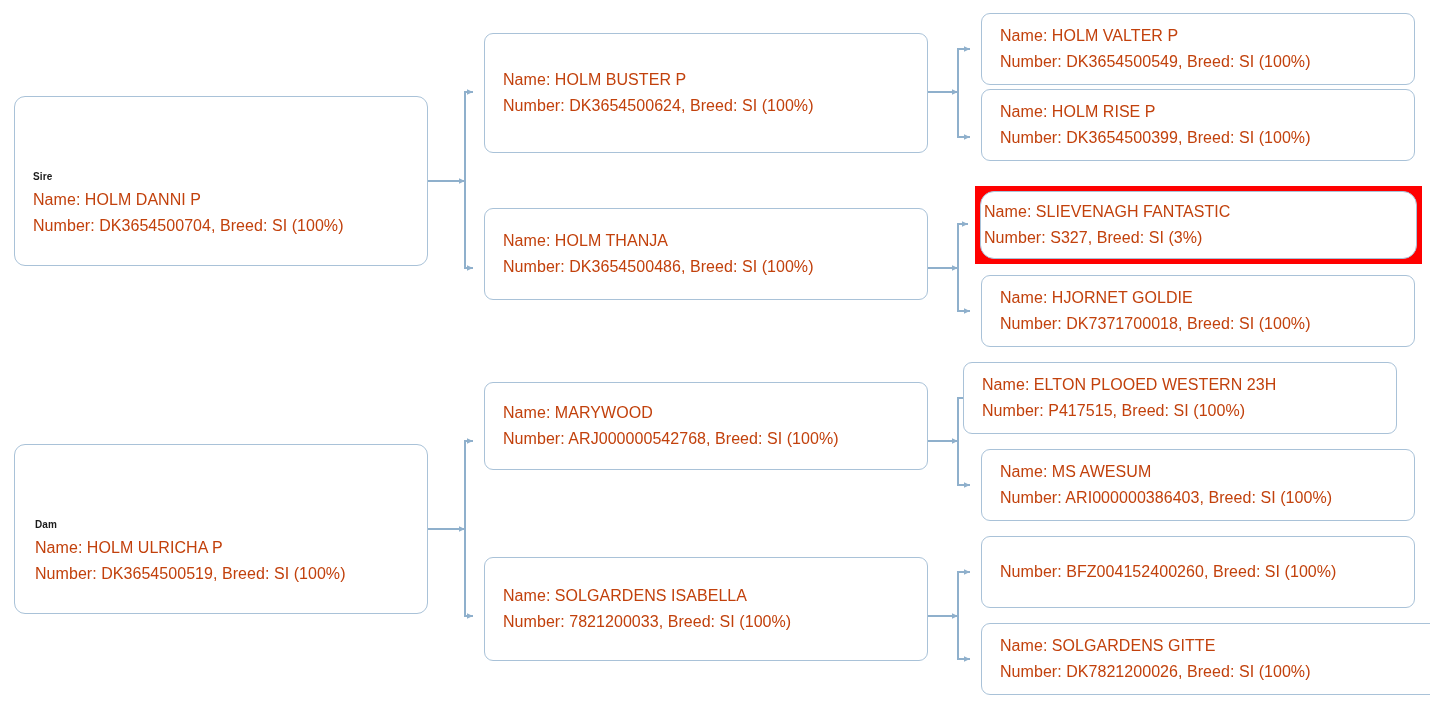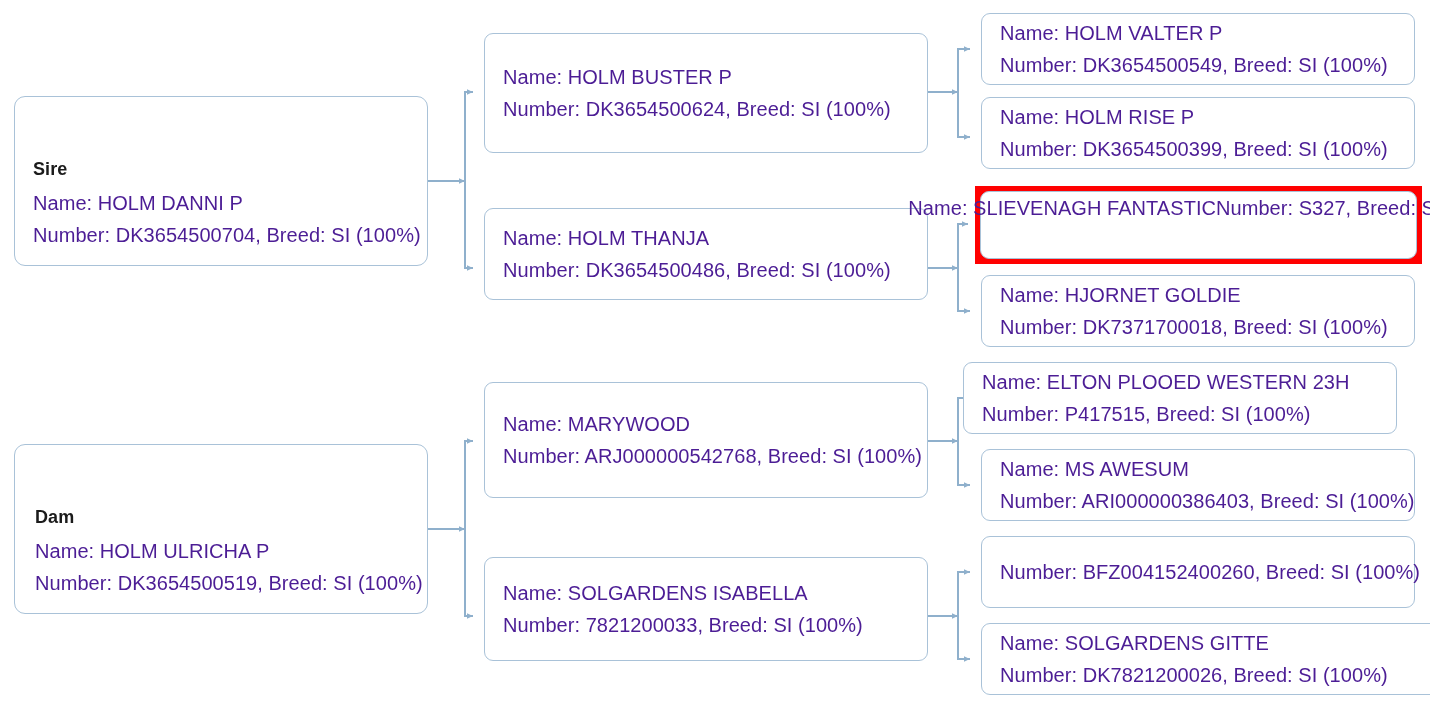--- a/index.html
+++ b/index.html
@@ -33,56 +33,56 @@
     border: 1px solid #a9c2d8;
     border-radius: 9px;
     display: flex;
     flex-direction: column;
     justify-content: center;
     padding: 0 18px;
     z-index: 2;
   }
   .node.gen0 { border-radius: 11px; }
   .node .role {
-    font-size: 18px;
+    font-size: 10px;
     font-weight: bold;
     color: #1b1b1b;
     line-height: 1.55;
     margin-bottom: 3px;
     letter-spacing: 0.1px;
     margin-top: 46px;
   }
   .node .line {
-    font-size: 20px;
-    color: #4c1d95;
+    font-size: 16px;
+    color: #c2410c;
     line-height: 1.62;
     white-space: nowrap;
     letter-spacing: 0.05px;
   }
   .node.highlighted {
     border: none;
     border-radius: 0;
     padding: 0;
     background: #ff0000;
     z-index: 4;
   }
   .node.highlighted .inner-box {
     position: absolute;
     left: 5px;
     top: 5px;
     right: 5px;
     bottom: 5px;
     background: #ffffff;
     border: 1px solid #a9c2d8;
-    border-radius: 9px;
+    border-radius: 14px;
     box-sizing: border-box;
     display: flex;
-    flex-direction: row;
+    flex-direction: column;
     justify-content: center;
-    padding: 0 10px;
+    padding: 0 3px;
   }
 </style>
 </head>
 <body>
 
 <div id="pedigree-root">
 
   <svg id="connector-layer" viewBox="0 0 1430 708" width="1430" height="708" xmlns="http://www.w3.org/2000/svg">
     <defs>
       <marker id="arrowhead" markerWidth="7" markerHeight="7" refX="6.5" refY="3.5" orient="auto" markerUnits="userSpaceOnUse">
@@ -132,36 +132,36 @@
   <div class="node" style="left:484px; top:33px; width:444px; height:120px;">
     <div class="line">Name: HOLM BUSTER P</div>
     <div class="line">Number: DK3654500624, Breed: SI (100%)</div>
   </div>
 
   <div class="node" style="left:484px; top:208px; width:444px; height:92px;">
     <div class="line">Name: HOLM THANJA</div>
     <div class="line">Number: DK3654500486, Breed: SI (100%)</div>
   </div>
 
-  <div class="node" style="left:484px; top:382px; width:444px; height:116px;">
+  <div class="node" style="left:484px; top:382px; width:444px; height:88px;">
     <div class="line">Name: MARYWOOD</div>
     <div class="line">Number: ARJ000000542768, Breed: SI (100%)</div>
   </div>
 
   <div class="node" style="left:484px; top:557px; width:444px; height:104px;">
     <div class="line">Name: SOLGARDENS ISABELLA</div>
     <div class="line">Number: 7821200033, Breed: SI (100%)</div>
   </div>
 
   <div class="node" style="left:981px; top:13px; width:434px; height:72px;">
     <div class="line">Name: HOLM VALTER P</div>
     <div class="line">Number: DK3654500549, Breed: SI (100%)</div>
   </div>
 
-  <div class="node" style="left:981px; top:97px; width:434px; height:72px;">
+  <div class="node" style="left:981px; top:89px; width:434px; height:72px;">
     <div class="line">Name: HOLM RISE P</div>
     <div class="line">Number: DK3654500399, Breed: SI (100%)</div>
   </div>
 
   <div class="node highlighted" style="left:975px; top:186px; width:447px; height:78px;">
     <div class="inner-box">
       <div class="line">Name: SLIEVENAGH FANTASTIC</div>
       <div class="line">Number: S327, Breed: SI (3%)</div>
     </div>
   </div>

